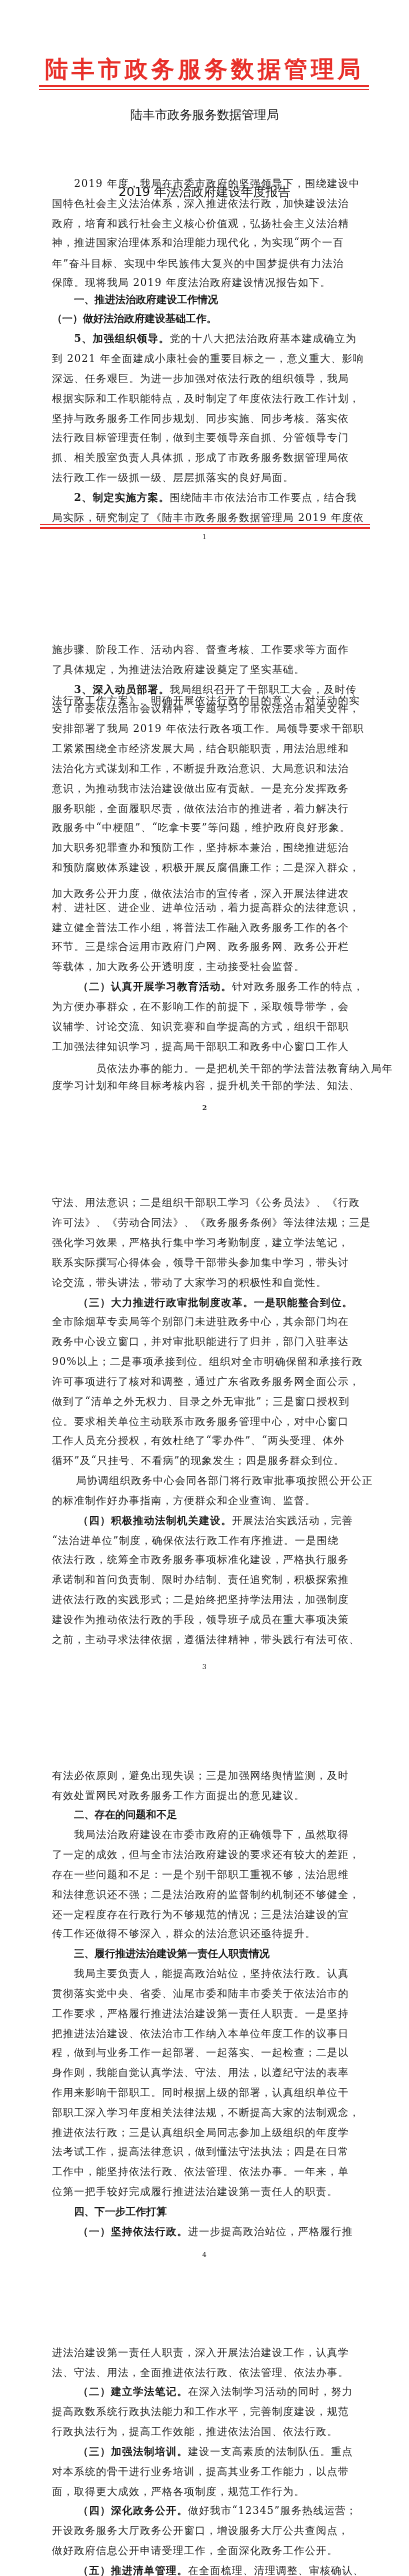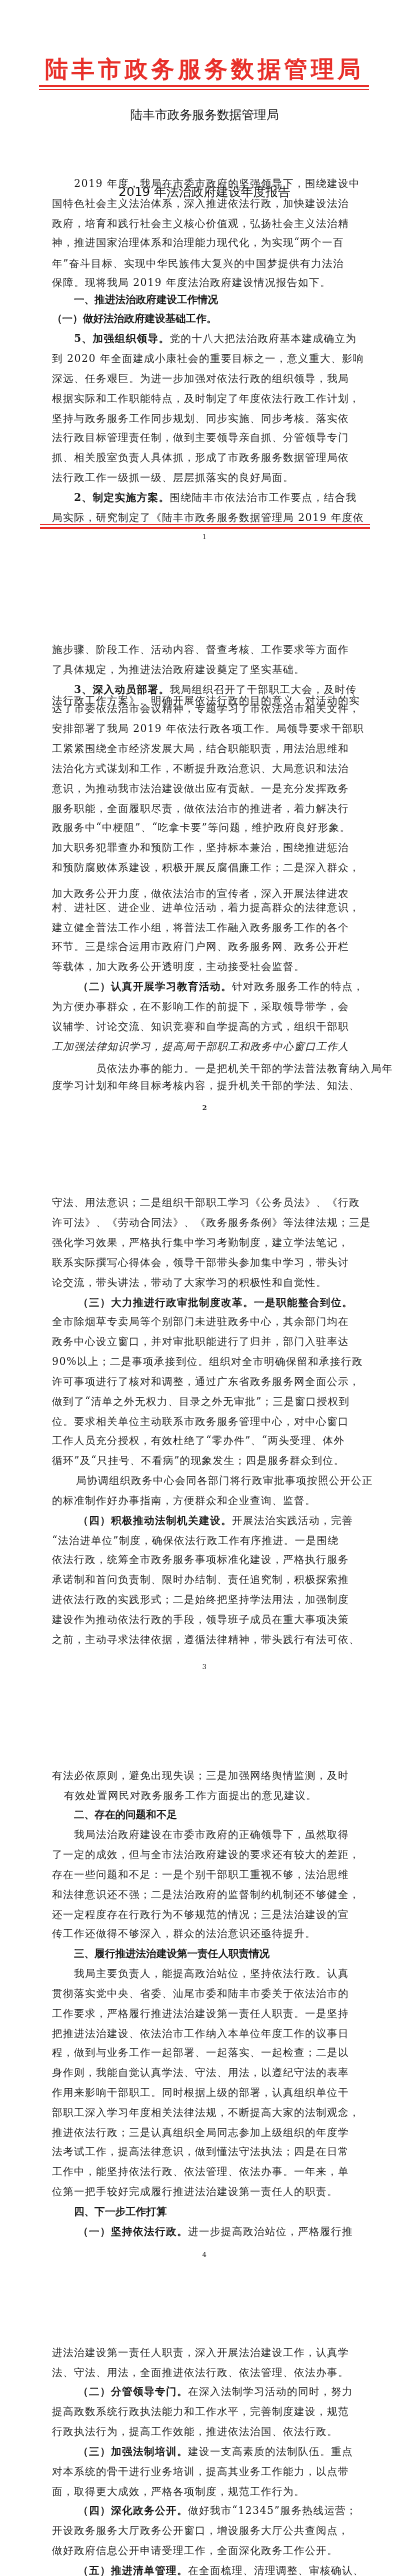--- a/index.html
+++ b/index.html
@@ -40,21 +40,21 @@
   <div class="line" style="top:236px;">神，推进国家治理体系和治理能力现代化，为实现“两个一百</div>
   <div class="line" style="top:257px;">年”奋斗目标、实现中华民族伟大复兴的中国梦提供有力法治</div>
   <div class="line last" style="top:276px;">保障。现将我局 2019 年度法治政府建设情况报告如下。</div>
 </div>
 
 <div class="heading" style="top:293px;">一、推进法治政府建设工作情况</div>
 <div class="heading" style="top:312px; left:52px;">（一）做好法治政府建设基础工作。</div>
 
 <div>
   <div class="line first" style="top:332px;"><span class="b">5、加强组织领导。</span><span>党的十八大把法治政府基本建成确立为</span></div>
-  <div class="line" style="top:352px;">到 2020 年全面建成小康社会的重要目标之一，意义重大、影响</div>
+  <div class="line" style="top:352px;">到 2021 年全面建成小康社会的重要目标之一，意义重大、影响</div>
   <div class="line" style="top:372px;">深远、任务艰巨。为进一步加强对依法行政的组织领导，我局</div>
   <div class="line" style="top:392px;">根据实际和工作职能特点，及时制定了年度依法行政工作计划，</div>
   <div class="line" style="top:412px;">坚持与政务服务工作同步规划、同步实施、同步考核。落实依</div>
   <div class="line" style="top:431px;">法行政目标管理责任制，做到主要领导亲自抓、分管领导专门</div>
   <div class="line" style="top:451px;">抓、相关股室负责人具体抓，形成了市政务服务数据管理局依</div>
   <div class="line last" style="top:471px;">法行政工作一级抓一级、层层抓落实的良好局面。</div>
 </div>
 
 <div>
   <div class="line first" style="top:491px;"><span class="b">2、制定实施方案。</span><span>围绕陆丰市依法治市工作要点，结合我</span></div>
@@ -86,21 +86,21 @@
   <div class="line" style="top:901px;">村、进社区、进企业、进单位活动，着力提高群众的法律意识，</div>
   <div class="line" style="top:921px;">建立健全普法工作小组，将普法工作融入政务服务工作的各个</div>
   <div class="line" style="top:940px;">环节。三是综合运用市政府门户网、政务服务网、政务公开栏</div>
   <div class="line last" style="top:960px;">等载体，加大政务公开透明度，主动接受社会监督。</div>
 </div>
 
 <div>
   <div class="line first" style="top:980px; left:52px; width:180px; padding-left:26px; box-sizing:border-box;"><span class="b">（二）认真开展学习教育活动。</span><span>针对政务服务工作的特点，</span></div>
   <div class="line" style="top:1000px;">为方便办事群众，在不影响工作的前提下，采取领导带学，会</div>
   <div class="line" style="top:1020px;">议辅学、讨论交流、知识竞赛和自学提高的方式，组织干部职</div>
-  <div class="line" style="top:1040px;font-style:italic;">工加强法律知识学习，提高局干部职工和政务中心窗口工作人</div>
+  <div class="line" style="top:1040px;">工加强法律知识学习，提高局干部职工和政务中心窗口工作人</div>
   <div class="line" style="top:1062px;margin-left:44px;">员依法办事的能力。一是把机关干部的学法普法教育纳入局年</div>
   <div class="line" style="top:1079px;">度学习计划和年终目标考核内容，提升机关干部的学法、知法、</div>
 </div>
 <div class="pagenum" style="top:1104px; font-weight:bold;">2</div>
 
 <div>
   <div class="line" style="top:1196px;">守法、用法意识；二是组织干部职工学习《公务员法》、《行政</div>
   <div class="line" style="top:1216px;">许可法》、《劳动合同法》、《政务服务条例》等法律法规；三是</div>
   <div class="line" style="top:1236px;">强化学习效果，严格执行集中学习考勤制度，建立学法笔记，</div>
   <div class="line" style="top:1256px;">联系实际撰写心得体会，领导干部带头参加集中学习，带头讨</div>
@@ -127,21 +127,21 @@
   <div class="line" style="top:1553px;">依法行政，统筹全市政务服务事项标准化建设，严格执行服务</div>
   <div class="line" style="top:1573px;">承诺制和首问负责制、限时办结制、责任追究制，积极探索推</div>
   <div class="line" style="top:1593px;">进依法行政的实践形式；二是始终把坚持学法用法，加强制度</div>
   <div class="line" style="top:1613px;">建设作为推动依法行政的手段，领导班子成员在重大事项决策</div>
   <div class="line" style="top:1633px;">之前，主动寻求法律依据，遵循法律精神，带头践行有法可依、</div>
 </div>
 <div class="pagenum" style="top:1663px;">3</div>
 
 <div>
   <div class="line" style="top:1769px;">有法必依原则，避免出现失误；三是加强网络舆情监测，及时</div>
-  <div class="line last" style="top:1789px;margin-left:12px;">有效处置网民对政务服务工作方面提出的意见建议。</div>
+  <div class="line last" style="top:1789px;">有效处置网民对政务服务工作方面提出的意见建议。</div>
 </div>
 
 <div class="heading" style="top:1808px;">二、存在的问题和不足</div>
 <div>
   <div class="line first" style="top:1828px;">我局法治政府建设在市委市政府的正确领导下，虽然取得</div>
   <div class="line" style="top:1848px;">了一定的成效，但与全市法治政府建设的要求还有较大的差距，</div>
   <div class="line" style="top:1868px;">存在一些问题和不足：一是个别干部职工重视不够，法治思维</div>
   <div class="line" style="top:1888px;">和法律意识还不强；二是法治政府的监督制约机制还不够健全，</div>
   <div class="line" style="top:1908px;">还一定程度存在行政行为不够规范的情况；三是法治建设的宣</div>
   <div class="line last" style="top:1927px;">传工作还做得不够深入，群众的法治意识还亟待提升。</div>
@@ -168,21 +168,21 @@
   <div class="line first" style="top:2225px; left:52px; width:180px; padding-left:26px; box-sizing:border-box;"><span class="b">（一）坚持依法行政。</span><span>进一步提高政治站位，严格履行推</span></div>
 </div>
 <div class="pagenum" style="top:2251px;">4</div>
 
 <div>
   <div class="line" style="top:2346px;">进法治建设第一责任人职责，深入开展法治建设工作，认真学</div>
   <div class="line last" style="top:2366px;">法、守法、用法，全面推进依法行政、依法管理、依法办事。</div>
 </div>
 
 <div>
-  <div class="line first" style="top:2385px; left:52px; width:180px; padding-left:26px; box-sizing:border-box;"><span class="b">（二）分管领导专门。</span><span>在深入法制学习活动的同时，努力</span></div>
+  <div class="line first" style="top:2385px; left:52px; width:180px; padding-left:26px; box-sizing:border-box;"><span class="b">（二）建立学法笔记。</span><span>在深入法制学习活动的同时，努力</span></div>
   <div class="line" style="top:2405px;">提高政数系统行政执法能力和工作水平，完善制度建设，规范</div>
   <div class="line last" style="top:2425px;">行政执法行为，提高工作效能，推进依法治国、依法行政。</div>
 </div>
 
 <div>
   <div class="line first" style="top:2445px; left:52px; width:180px; padding-left:26px; box-sizing:border-box;"><span class="b">（三）加强法制培训。</span><span>建设一支高素质的法制队伍。重点</span></div>
   <div class="line" style="top:2465px;">对本系统的骨干进行业务培训，提高其业务工作能力，以点带</div>
   <div class="line last" style="top:2485px;">面，取得更大成效，严格各项制度，规范工作行为。</div>
 </div>
 

